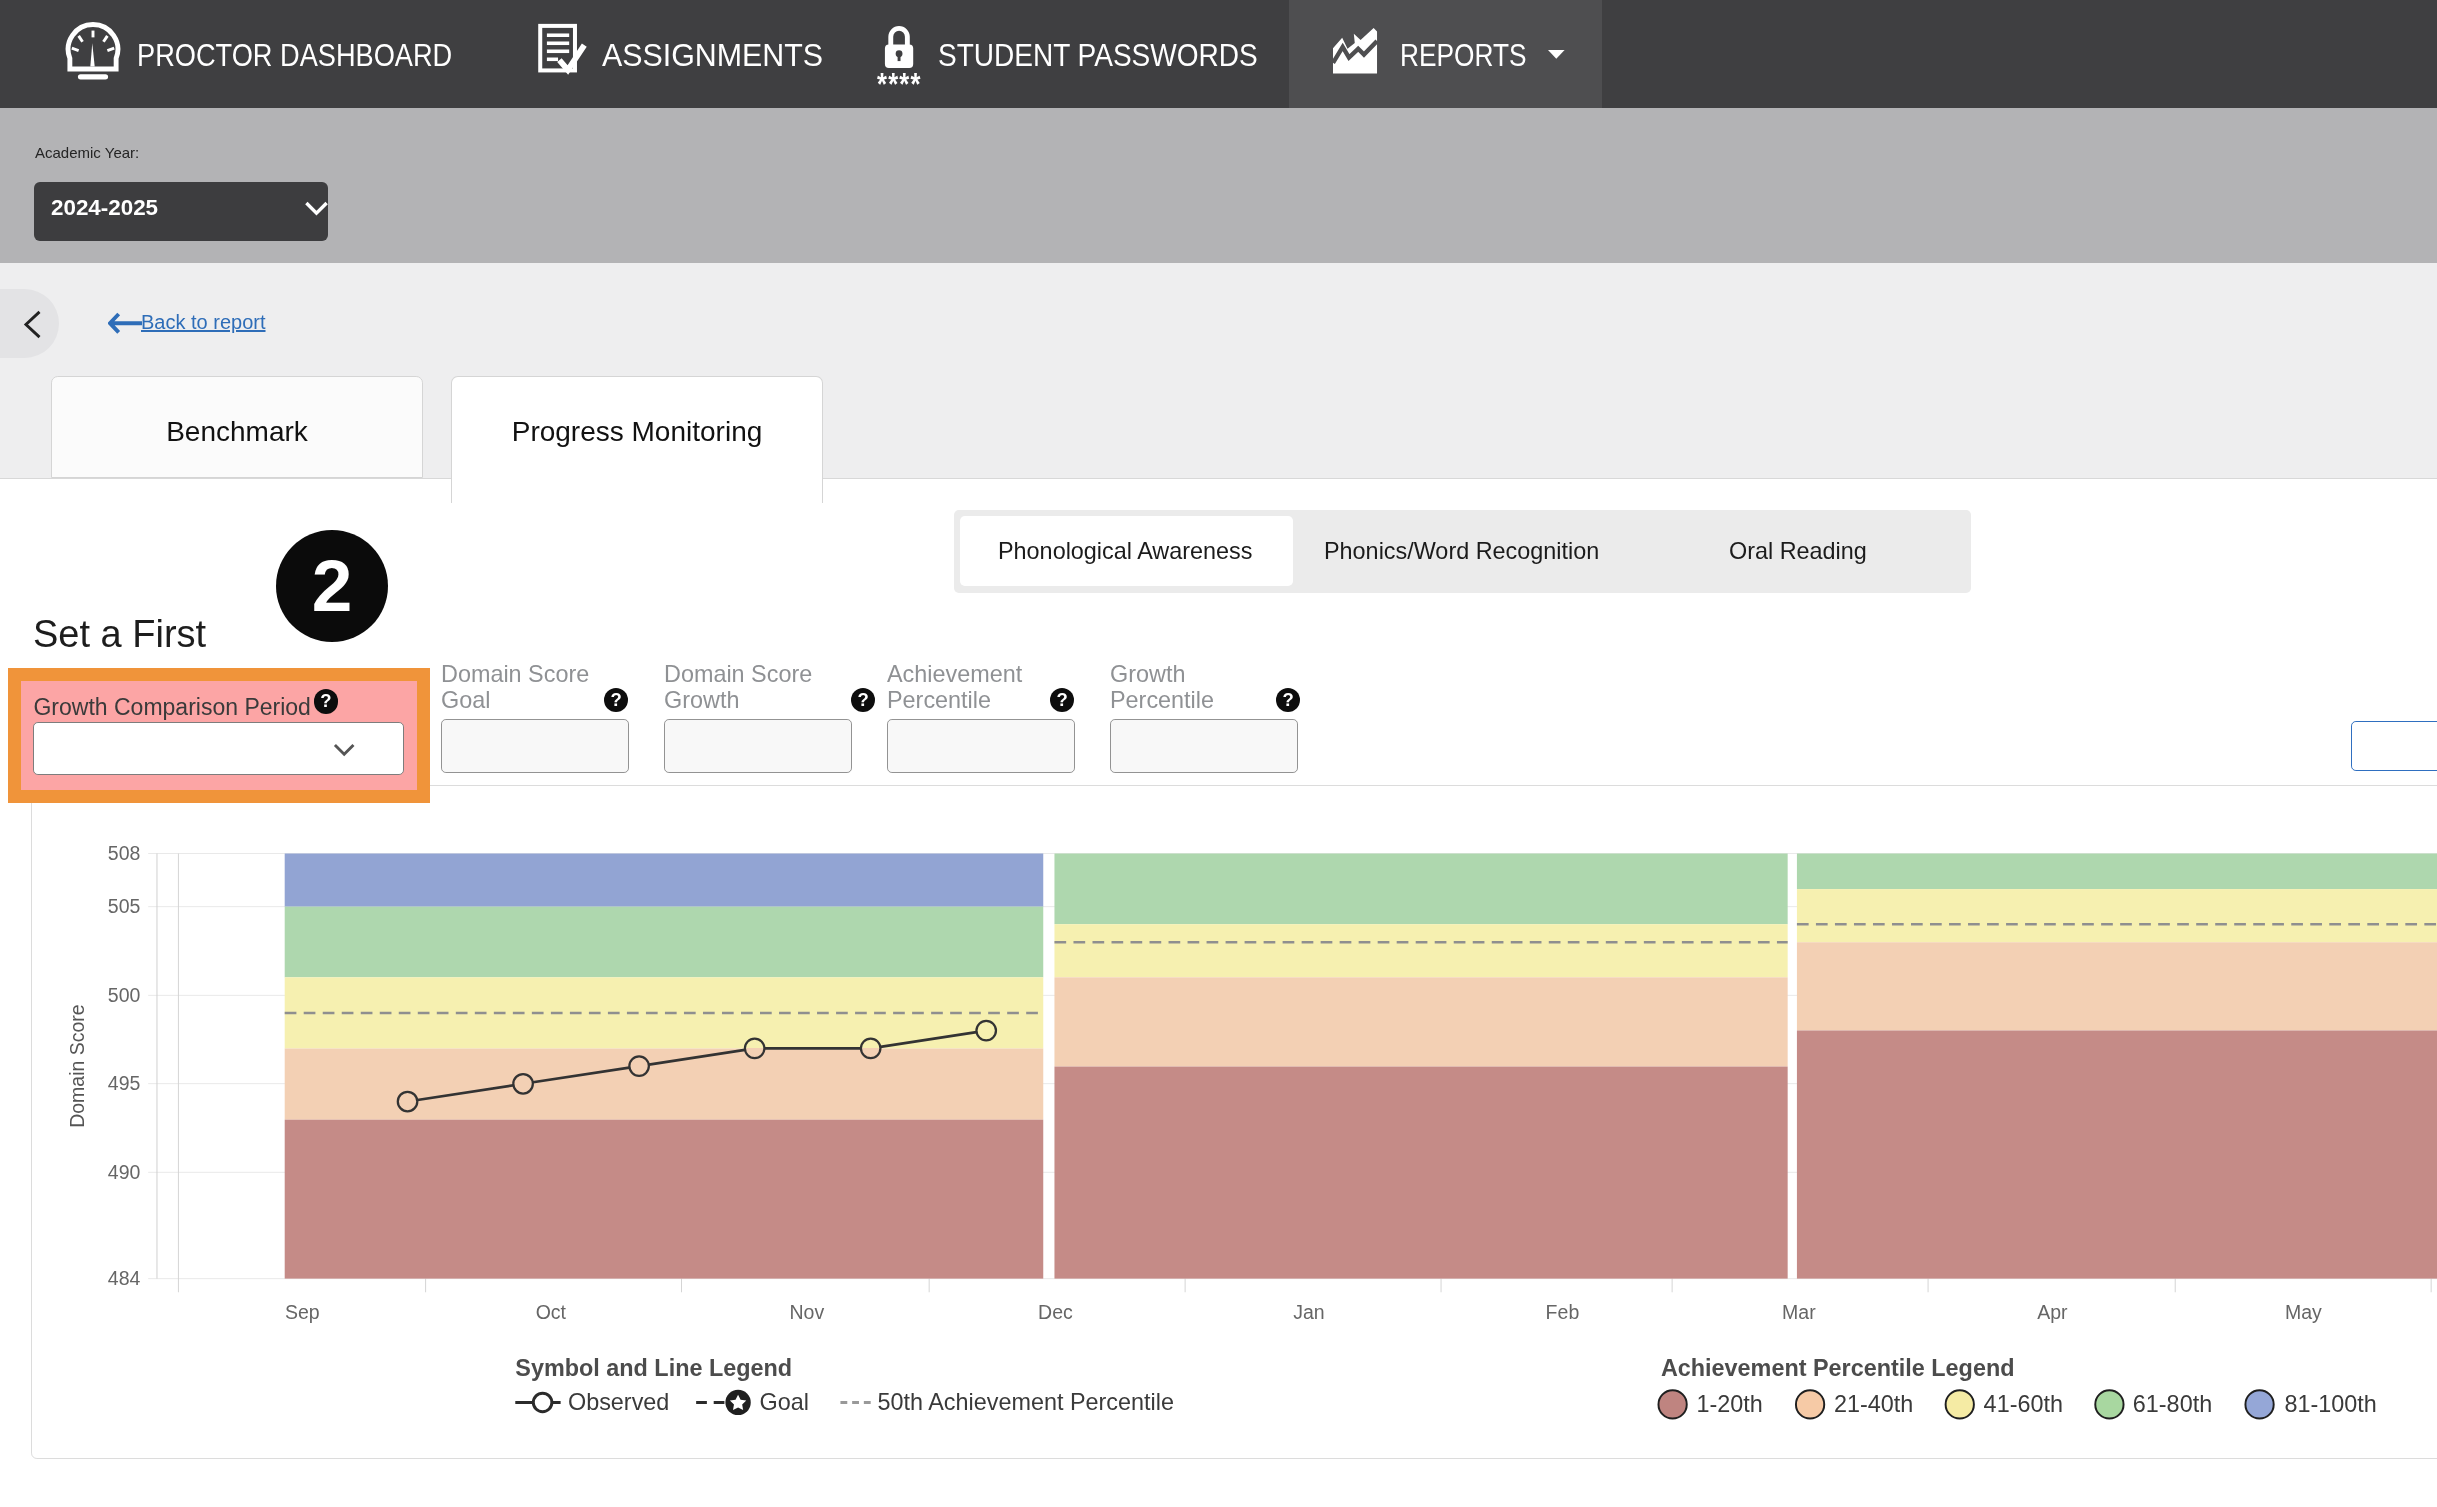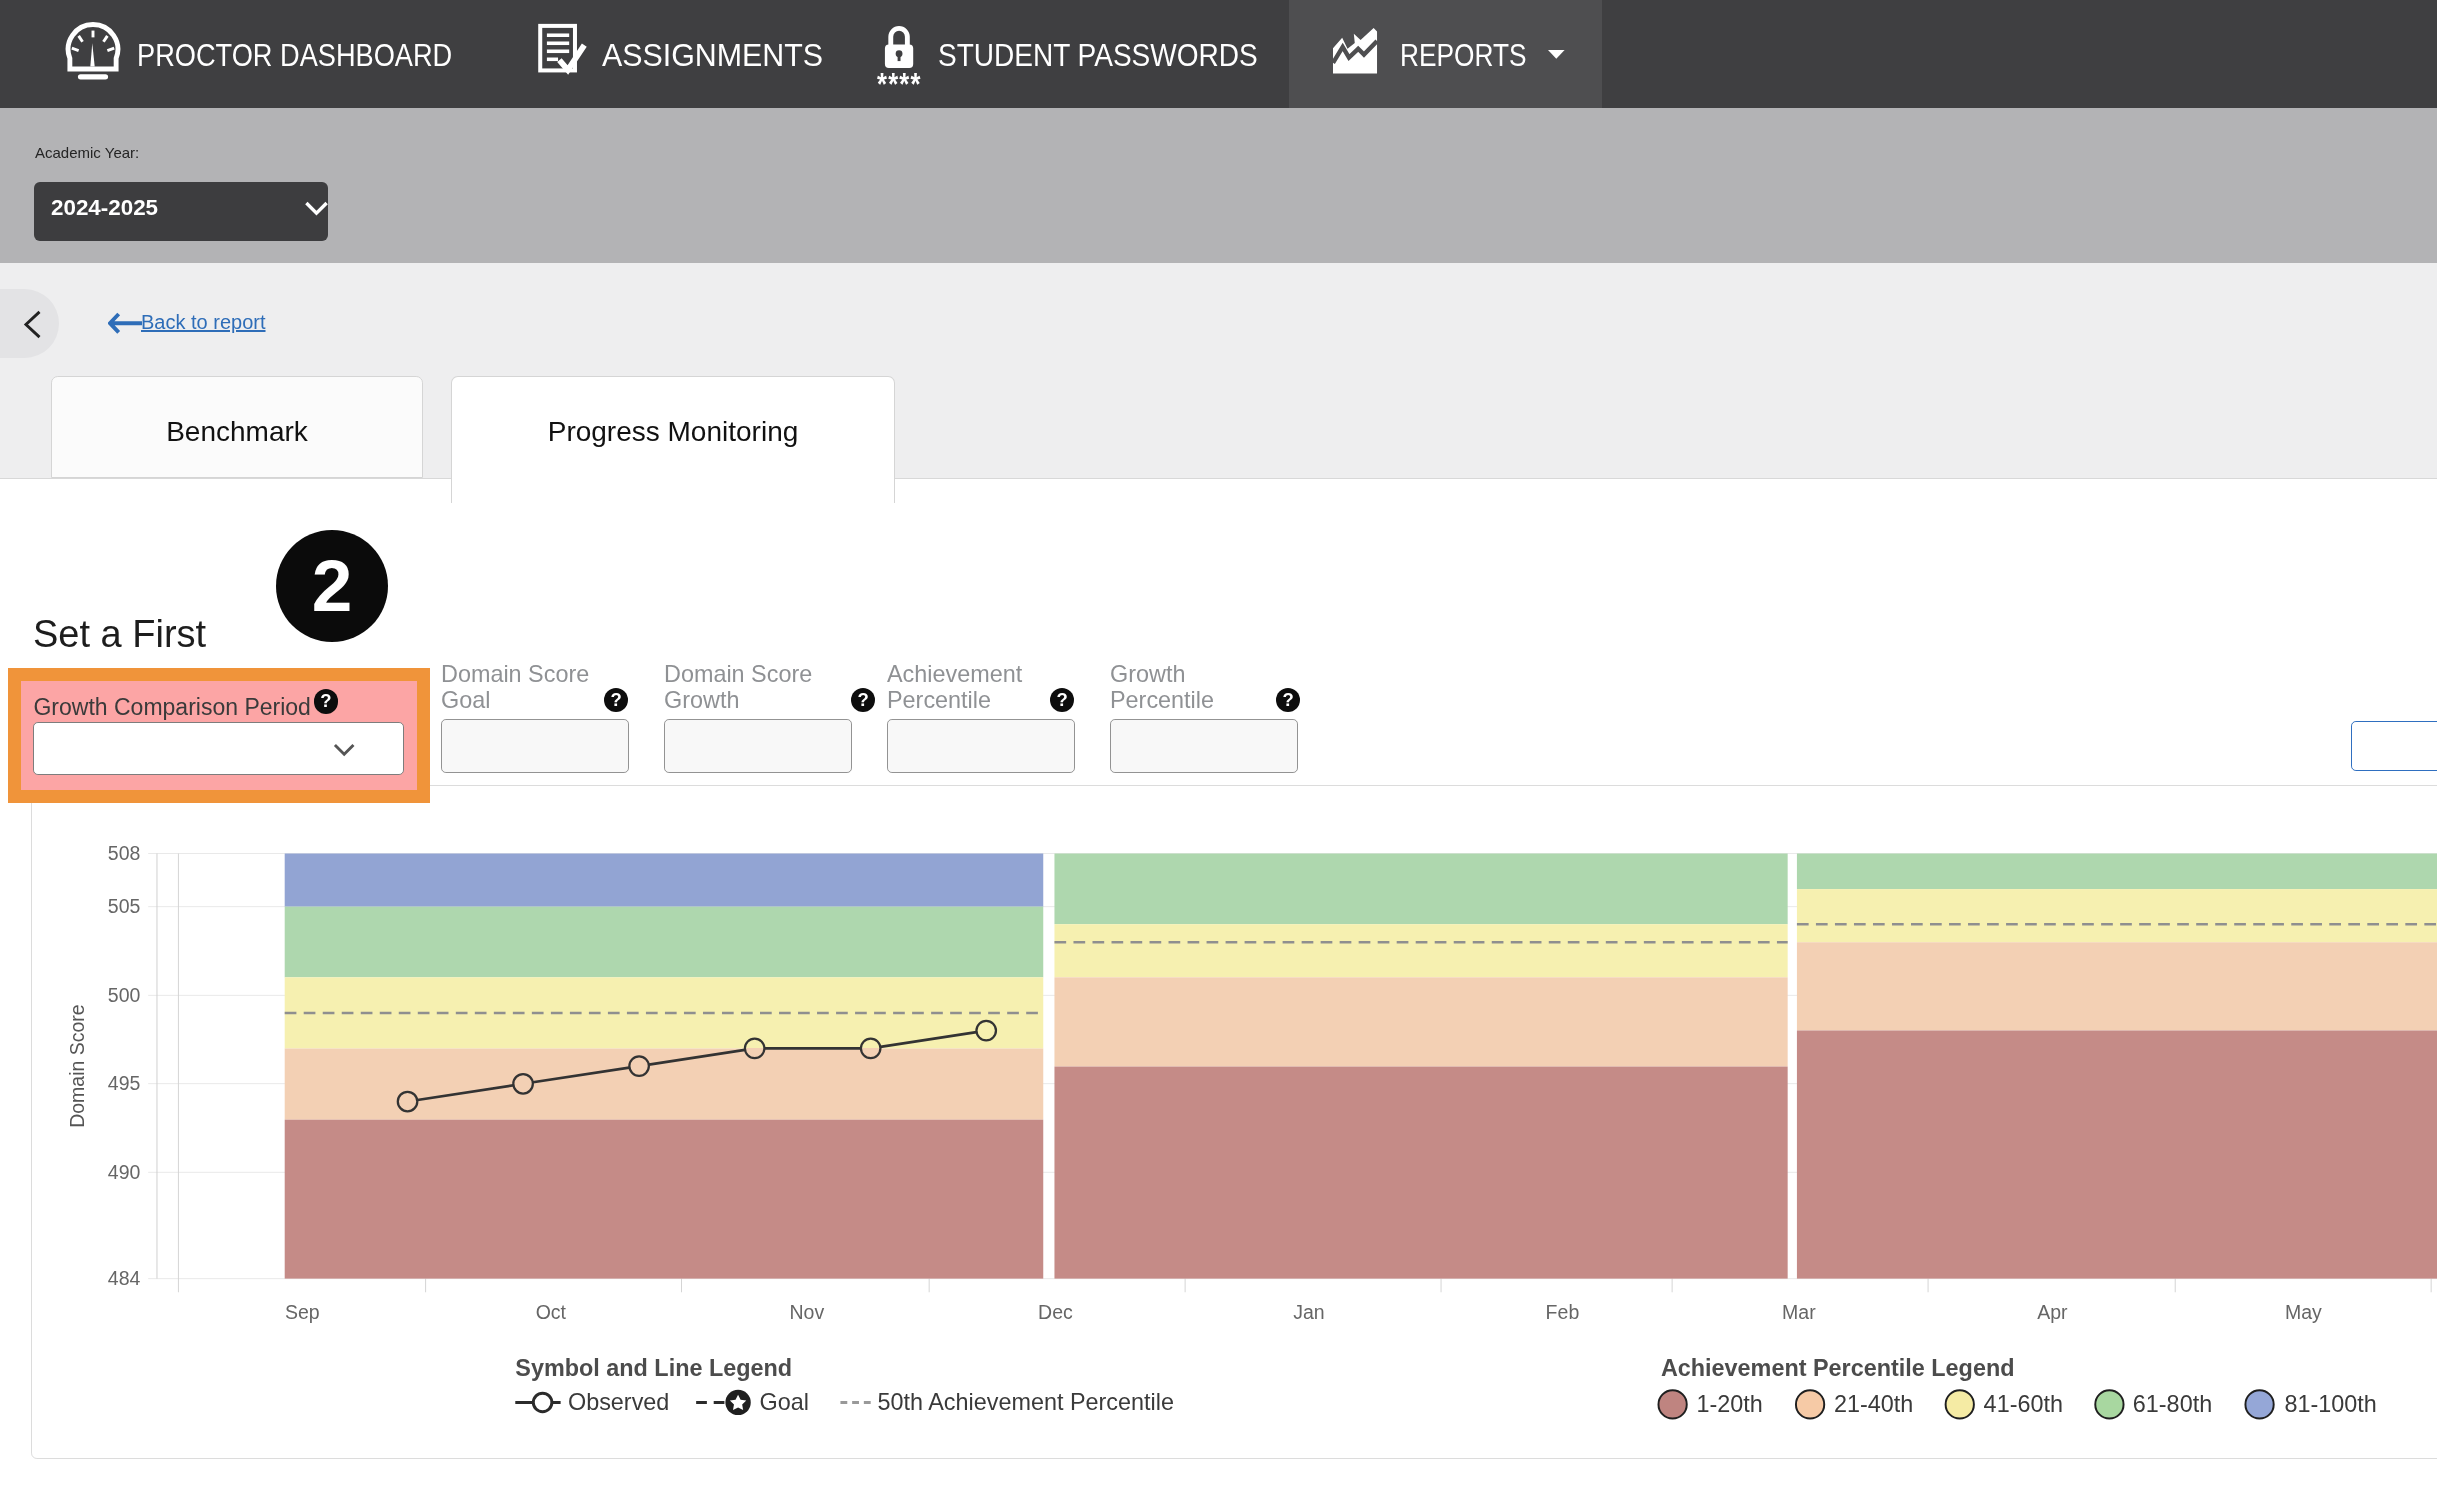--- a/index.html
+++ b/index.html
@@ -21,21 +21,21 @@
 
 #headband { position:absolute; left:0; top:263px; width:2925px; height:216px; background:#eeeeef; border-bottom:1px solid #d8d8d8; }
 .pill { position:absolute; background:#e3e3e5; }
 #pill-left { left:-29px; top:289px; width:88px; height:69px; border-radius:0 35px 35px 0; }
 #backlink { position:absolute; left:141px; top:311px; color:#2e6db8; font-size:20px; }
 #backlink .bl { text-decoration:underline; }
 #title { position:absolute; left:324px; top:298px; font-size:44px; letter-spacing:1.7px; color:#1d1d1d; white-space:nowrap; }
 #title .grade { font-size:31px; letter-spacing:0; margin-left:10.7px; color:#6f6f6f; }
 .tab { position:absolute; top:376px; height:102px; font-size:28px; color:#111; text-align:center; }
 #tab1 { left:51px; width:372px; background:#fbfbfb; border:1px solid #d5d5d5; border-radius:6.8px 6.8px 0 0; }
-#tab2 { left:451px; width:444px; height:127px; background:#ffffff; border:1px solid #d5d5d5; border-bottom:none; border-radius:6.8px 6.8px 0 0; }
+#tab2 { left:451px; width:372px; height:127px; background:#ffffff; border:1px solid #d5d5d5; border-bottom:none; border-radius:6.8px 6.8px 0 0; }
 .tab .tx { position:absolute; left:0; right:0; top:39px; }
 
 
 #seg { position:absolute; left:954px; top:510px; width:1017px; height:83px; background:#ebebeb; border-radius:4.9px; font-size:23.4px; color:#1b1b1b; }
 #seg .active { position:absolute; left:6.3px; top:6.3px; width:333px; height:70px; background:#ffffff; border-radius:4.9px; }
 #seg .s { position:absolute; top:28px; white-space:nowrap; }
 
 
 #badge2 { position:absolute; left:276px; top:530px; width:112px; height:112px; border-radius:50%; background:#0b0b0b; color:#fff; font-size:73px; font-weight:bold; text-align:center; line-height:112px; }
 #setagoal { position:absolute; left:33px; top:613px; font-size:38px; color:#1d1d1d; }
@@ -127,20 +127,26 @@
       <path d="M22 4 L4 23 L22 42 M4 23 L70 23" fill="none" stroke="#2e6db8" stroke-width="8"></path>
     </svg>
   <div id="backlink"><span class="bl">Back to report</span></div>
   <div class="tab" id="tab1">
       <div class="tx">Benchmark</div>
     </div>
   <div class="tab" id="tab2">
       <div class="tx">Progress Monitoring</div>
     </div>
 
+  <div id="seg">
+    <div class="active"></div>
+    <div class="s" style="left:44px">Phonological Awareness</div>
+    <div class="s" style="left:370px">Phonics/Word Recognition</div>
+    <div class="s" style="left:775px">Oral Reading</div>
+  </div>
 
   <div id="card"></div>
 
   <div id="badge2">2</div>
   <div id="setagoal">Set a First</div>
   <div id="orangebox">
     <div id="gcplabel">Growth Comparison Period</div>
     <div class="qmark" style="left:293px;top:8.3px">?</div>
     <div id="gcpselect">
       <svg class="abs" style="left:298px;top:18.5px" width="24.4" height="15.6" viewBox="0 0 50 32">

